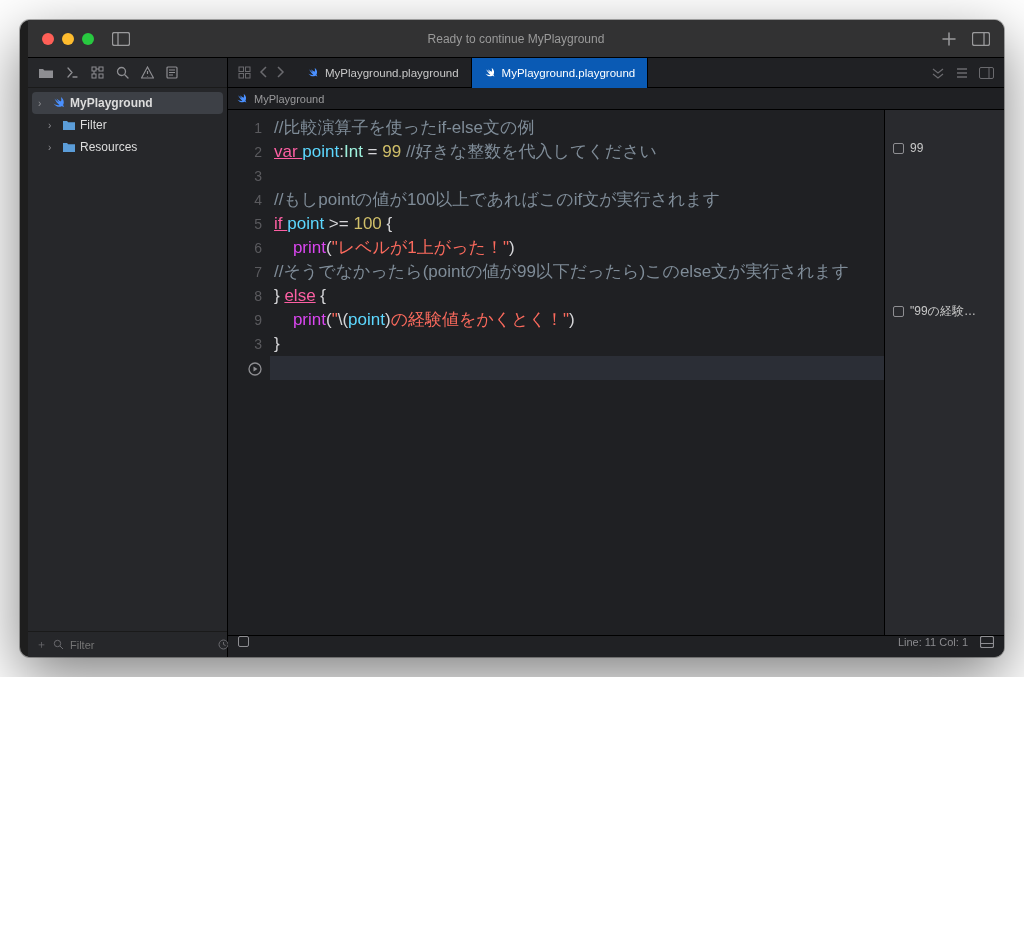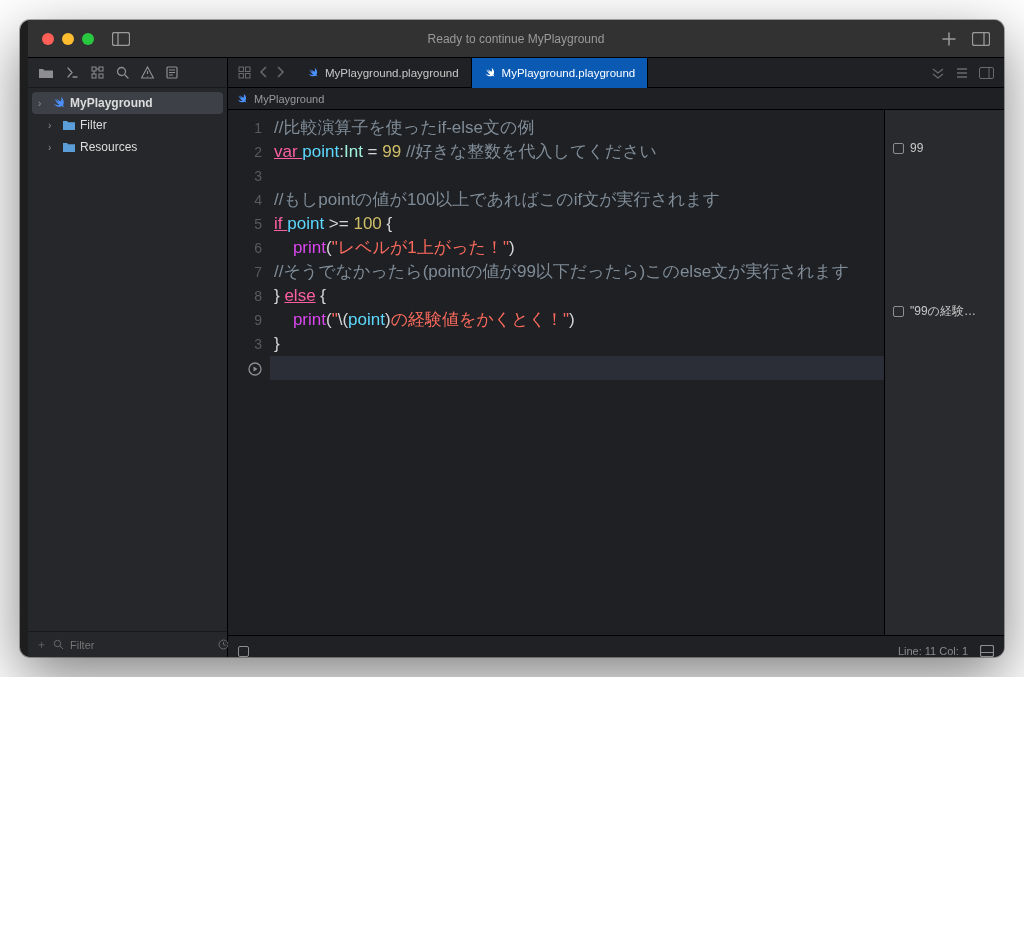--- a/index.html
+++ b/index.html
@@ -65,21 +65,21 @@
 .c-num { color:#d0bf69; }
 .c-str { color:#fc6a5d; }
 .c-fn { color:#d946ef; }
 
 .results { width:120px; background:#292a2e; border-left:1px solid #000; font-size:12px; color:#c8c8c8; }
 .res-item { display:flex; align-items:center; gap:6px; padding:3px 8px; }
 .res-item .box { width:11px; height:11px; border:1.3px solid #8e8e92; border-radius:2px; }
 .res-spacer1 { height:28px; }
 .res-spacer2 { height:142px; }
 
-.statusbar { height:22px; background:#202124; border-top:1px solid #000; display:flex; align-items:flex-end; padding:0 10px; font-size:11px; color:#8a8a8e; }
+.statusbar { height:22px; background:#202124; border-top:1px solid #000; display:flex; align-items:flex-start; padding:0 10px; font-size:11px; color:#8a8a8e; }
 .statusbar .box { width:11px; height:11px; border:1.3px solid #8e8e92; border-radius:2px; }
 .statusbar .spacer { flex:1; }
 .statusbar .rbox { margin-left:12px; }
 
 .console { height:180px; background:#1e1e1e; border-top:1px solid #000; padding:10px 12px; font-family:"SF Mono",Menlo,monospace; font-size:13px; color:#fff; font-weight:600; }
 
 svg { display:block; }
 </style>
 </head>
 <body>

